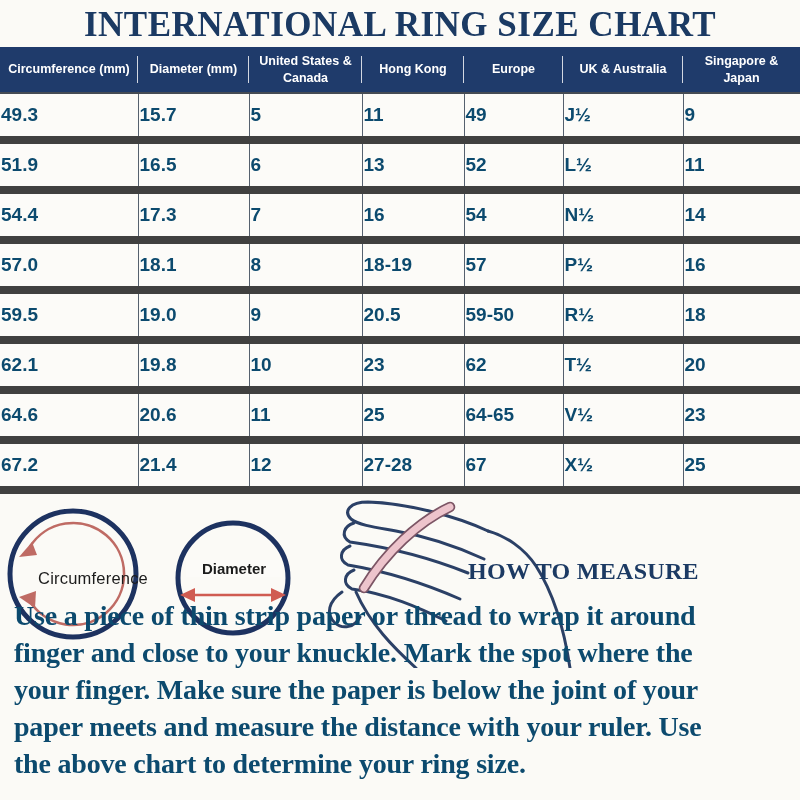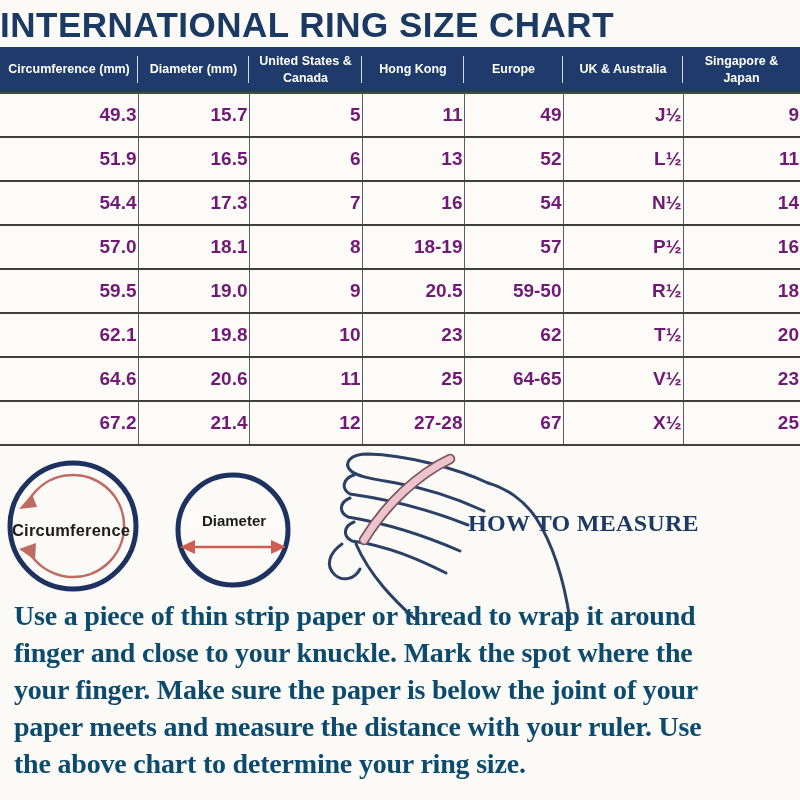--- a/index.html
+++ b/index.html
@@ -3,53 +3,54 @@
 <meta charset="utf-8">
 <style>
   html,body { margin:0; padding:0; }
   .page {
     position:relative; width:800px; height:800px;
     background:#fbfaf6; overflow:hidden;
     font-family:"Liberation Sans", sans-serif;
   }
   .title {
     padding-top:5px; height:42px;
-    font-family:Liberation Sans, sans-serif;
+    text-align:center;
+    font-family:Liberation Serif, serif;
     font-weight:bold; font-size:35px; letter-spacing:0.5px;
     color:#1b3a63;
   }
   table.ring-table {
     width:800px; border-collapse:collapse; table-layout:fixed;
     margin-top:0;
     padding-left:45px;
   }
   table.ring-table thead th {
     background:#1f3b6b; color:#ffffff;
     font-size:12.5px; font-weight:bold; line-height:1.3;
     height:45px; vertical-align:middle; text-align:center;
     padding:0 3px; position:relative;
     border-bottom:2px solid #454b54;
   }
   table.ring-table thead th:not(:last-child)::after {
     content:""; position:absolute; right:-1px; top:9px; bottom:9px;
     width:2px; background:rgba(255,255,255,0.8);
   }
   table.ring-table tbody td {
-    height:40px; text-align:right; vertical-align:middle;
-    font-size:19px; font-weight:bold; color:#701a75;
-    border-bottom:2px solid #404040;
+    height:40px; text-align:left; vertical-align:middle;
+    font-size:19px; font-weight:bold; color:#0c4a6e;
+    border-bottom:8px solid #404040;
     border-right:1.5px solid #55606e;
     background:#fcfbf8;
   }
   table.ring-table tbody td:last-child { border-right:none; }
   .diagram { position:relative; height:172px; }
   .abs { position:absolute; }
   .circ-label {
-    left:0; top:75px; width:148px; text-align:left;
-    font-size:16.5px; font-weight:bold; color:#1c1c1c; letter-spacing:0.2px;margin-left:12px;
+    left:0; top:75px; width:148px; text-align:right;
+    font-size:16.5px; font-weight:normal; color:#1c1c1c; letter-spacing:0.2px;
   }
   .diam-label {
     left:186px; top:66px; width:94px; text-align:center;
     font-size:15px; font-weight:bold; color:#1c1c1c;
     background:#fcfbf8; z-index:2; padding:0 1px;
   }
   .how-heading {
     left:468px; top:64px; width:332px; 
     font-family:"Liberation Serif", serif;
     font-weight:bold; font-size:24px; letter-spacing:0.3px;

